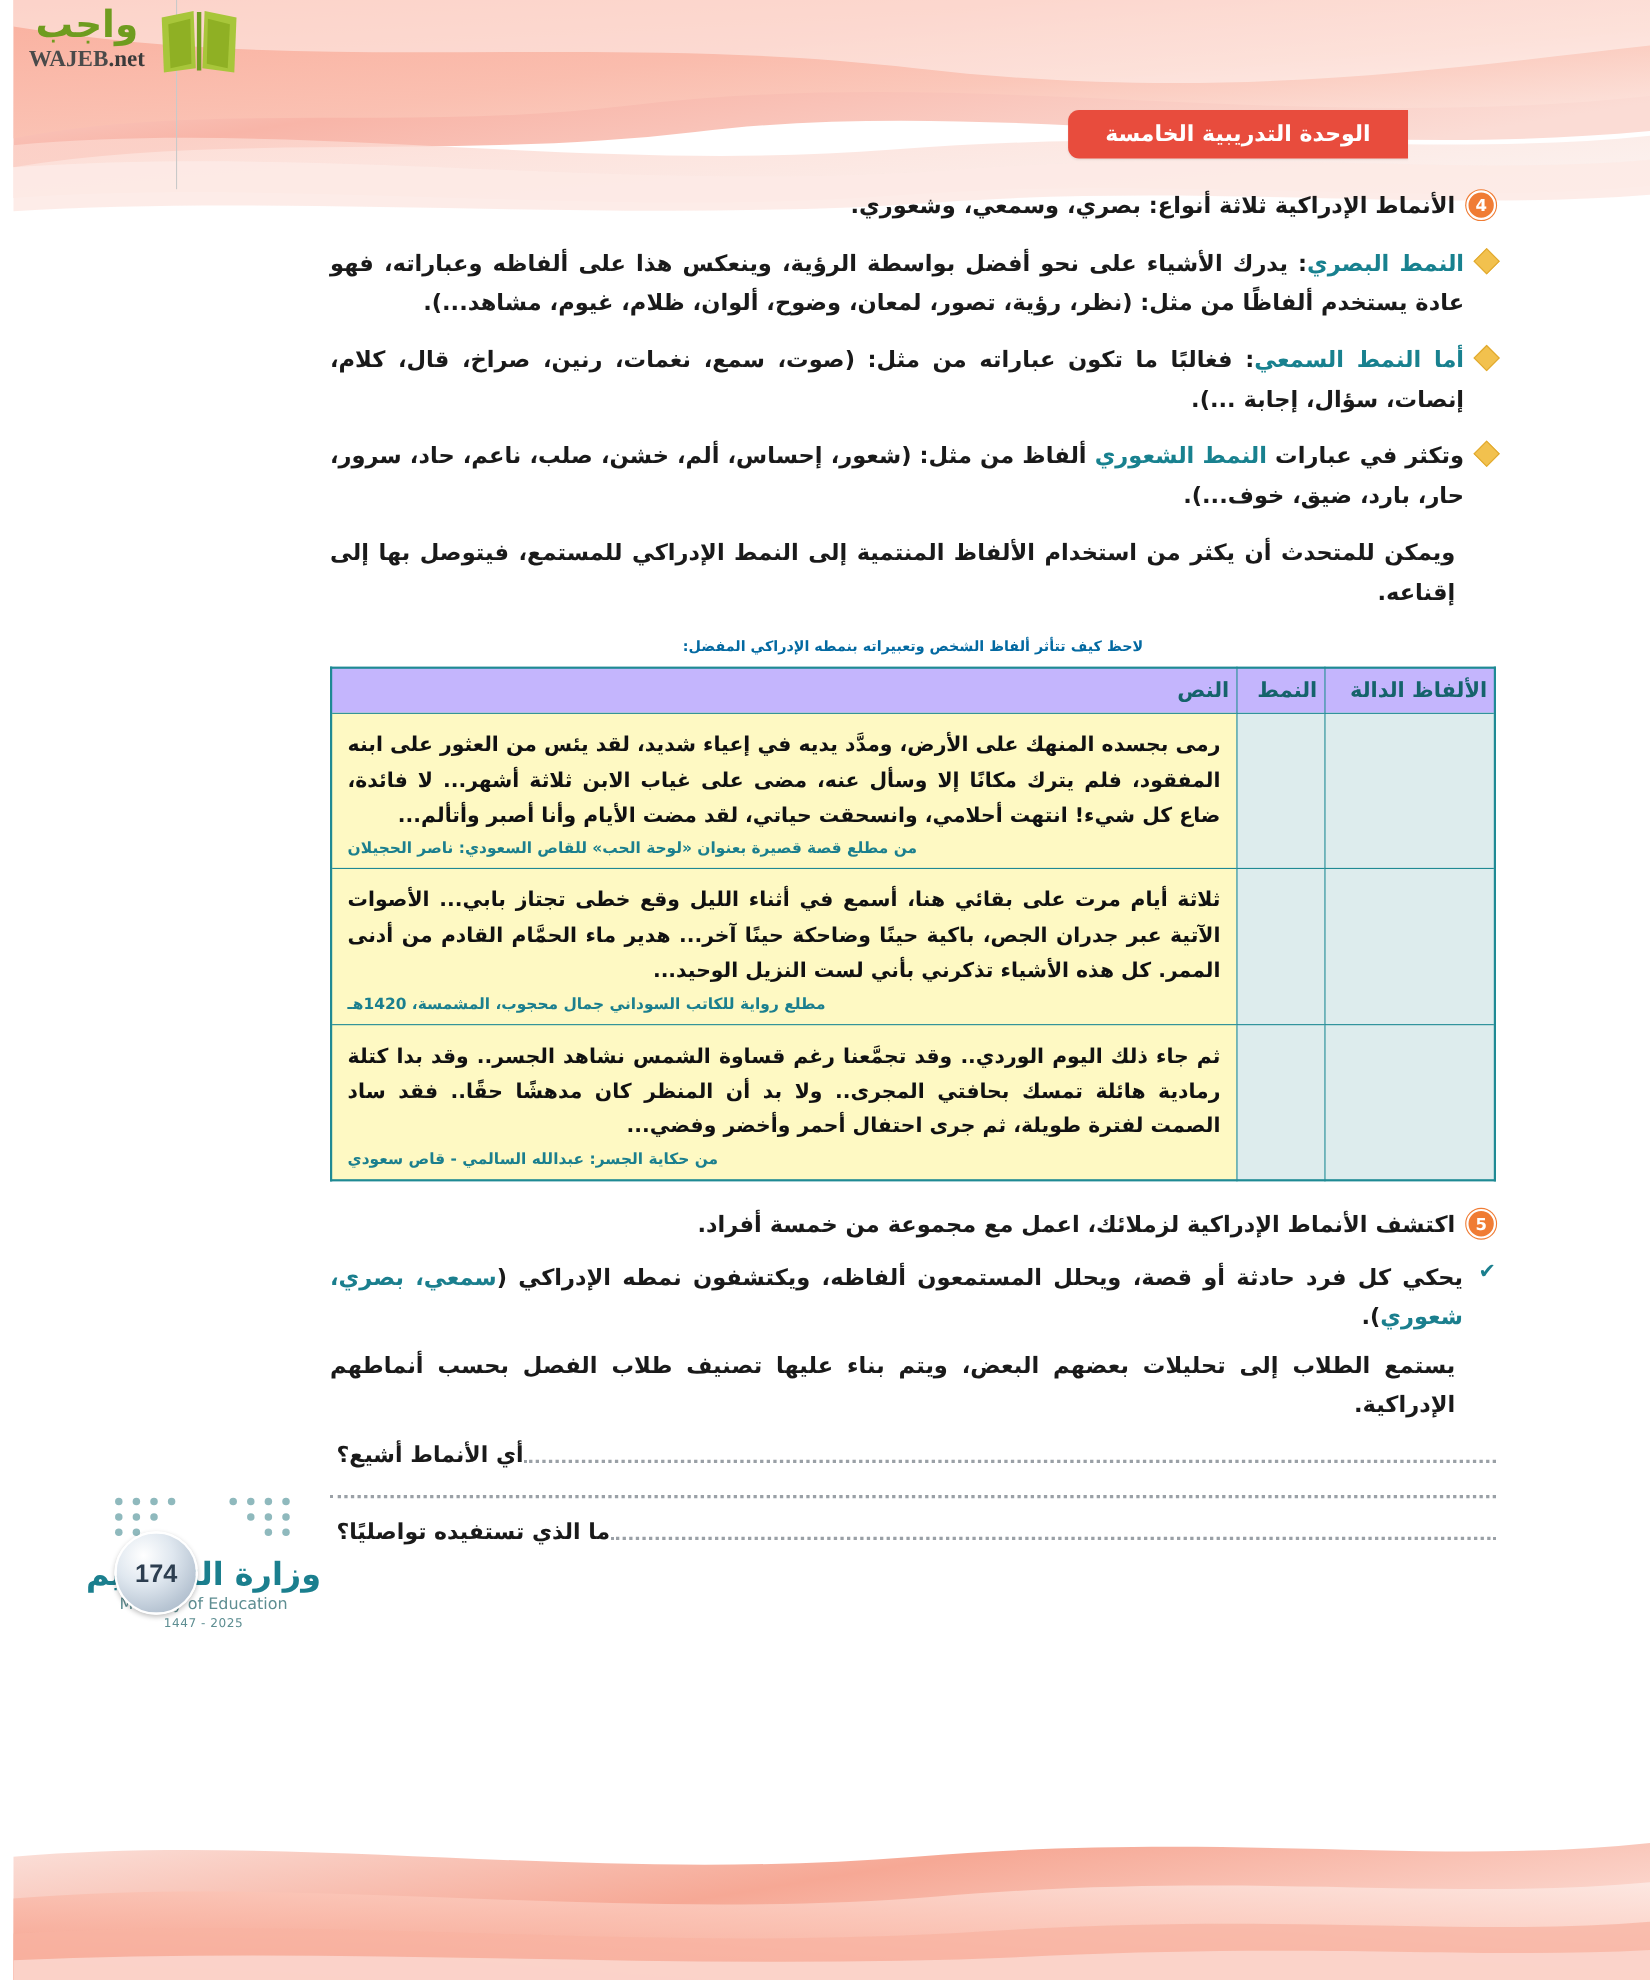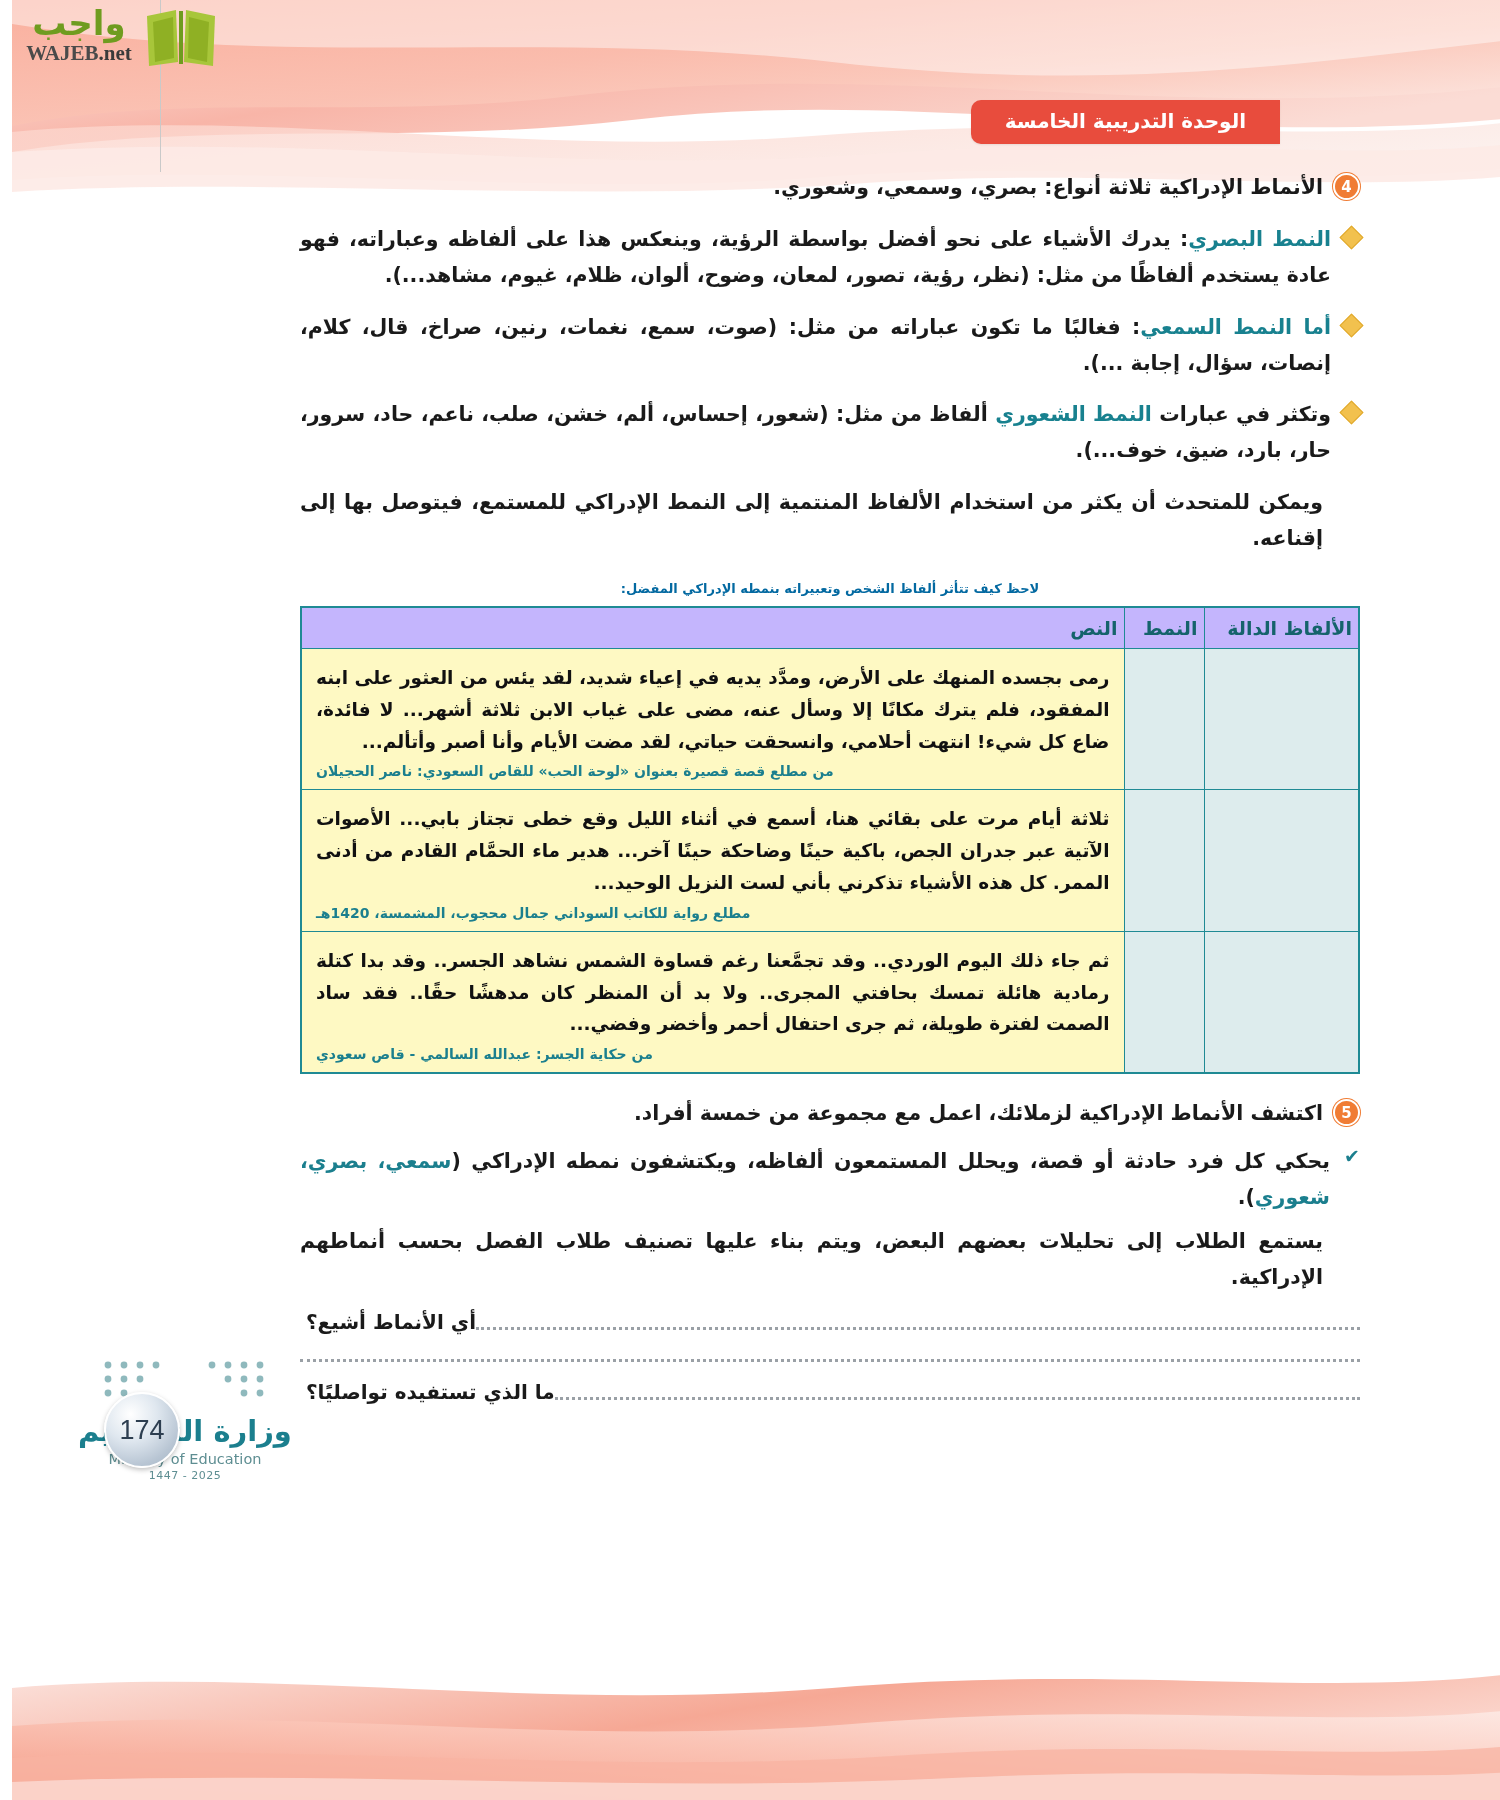--- a/index.html
+++ b/index.html
@@ -116,21 +116,21 @@
   .moe-yr { font-size:11px; color:#5e8e92; margin-top:2px; letter-spacing:.5px; }
 
   
   .pageno {
     position:absolute; left:92px; bottom:332px;
     width:76px; height:76px; border-radius:50%;
     background:radial-gradient(circle at 34% 28%, #ffffff 0%, #dfe7ef 38%, #b9c6d4 72%, #9fb0c1 100%);
     border:2px solid #ffffff;
     box-shadow:0 2px 5px rgba(0,0,0,.25);
     display:flex; align-items:center; justify-content:center;
-    font-size:27px; font-weight:normal; color:#2d3e50;
+    font-size:23px; font-weight:bold; color:#2d3e50;
     font-family:"Liberation Sans", sans-serif;
   }
 
   
   .wm { position:absolute; left:560px; top:770px; width:420px; opacity:.16; pointer-events:none; }
   .wm-ar { font-size:60px; font-weight:bold; color:#8aa832; text-align:center; line-height:.9; }
   .wm-en { font-size:40px; font-weight:bold; color:#7e7e7e; text-align:center; font-family:"Liberation Serif", serif; }
   .wm-book { position:absolute; left:250px; top:6px; width:110px; height:92px; }
 </style>
 </head>

